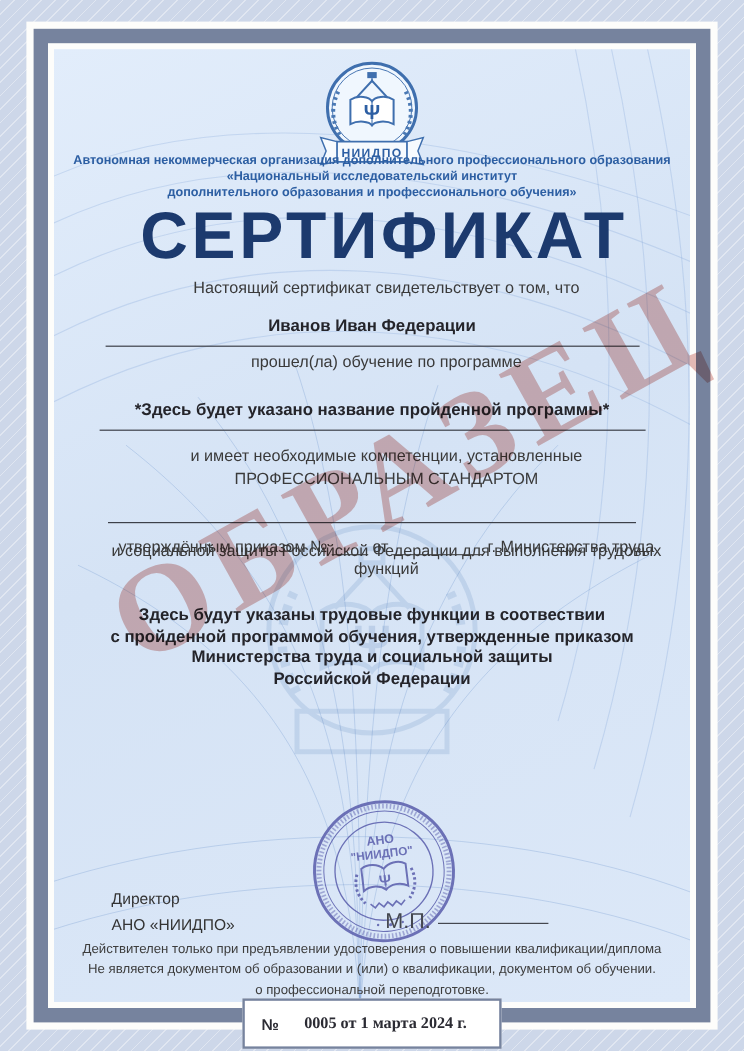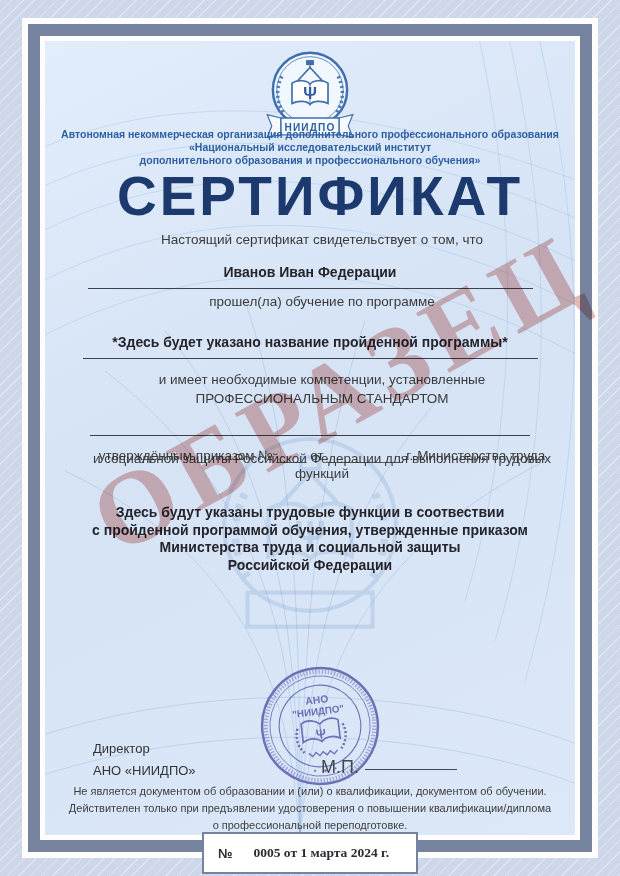--- a/index.html
+++ b/index.html
@@ -184,22 +184,22 @@
           </svg>
 
           <div class="left-t" style="left:48px;top:697px;">
             <div>Директор</div>
             <div>АНО «НИИДПО»</div>
           </div>
           <div class="mp" style="left:276px;top:716px;">М.П.</div>
           <div class="sig" style="left:320px;top:728px;width:92px;"></div>
 
           <div class="abs" style="top:742px;">
+            <div class="small">Действителен только при предъявлении удостоверения о повышении квалификации/диплома</div>
             <div class="small">Не является документом об образовании и (или) о квалификации, документом об обучении.</div>
-            <div class="small">Действителен только при предъявлении удостоверения о повышении квалификации/диплома</div>
             <div class="small">о профессиональной переподготовке.</div>
           </div>
 
         </div>
       </div>
     </div>
   </div>
 
   <div class="wm">ОБРАЗЕЦ</div>
 

